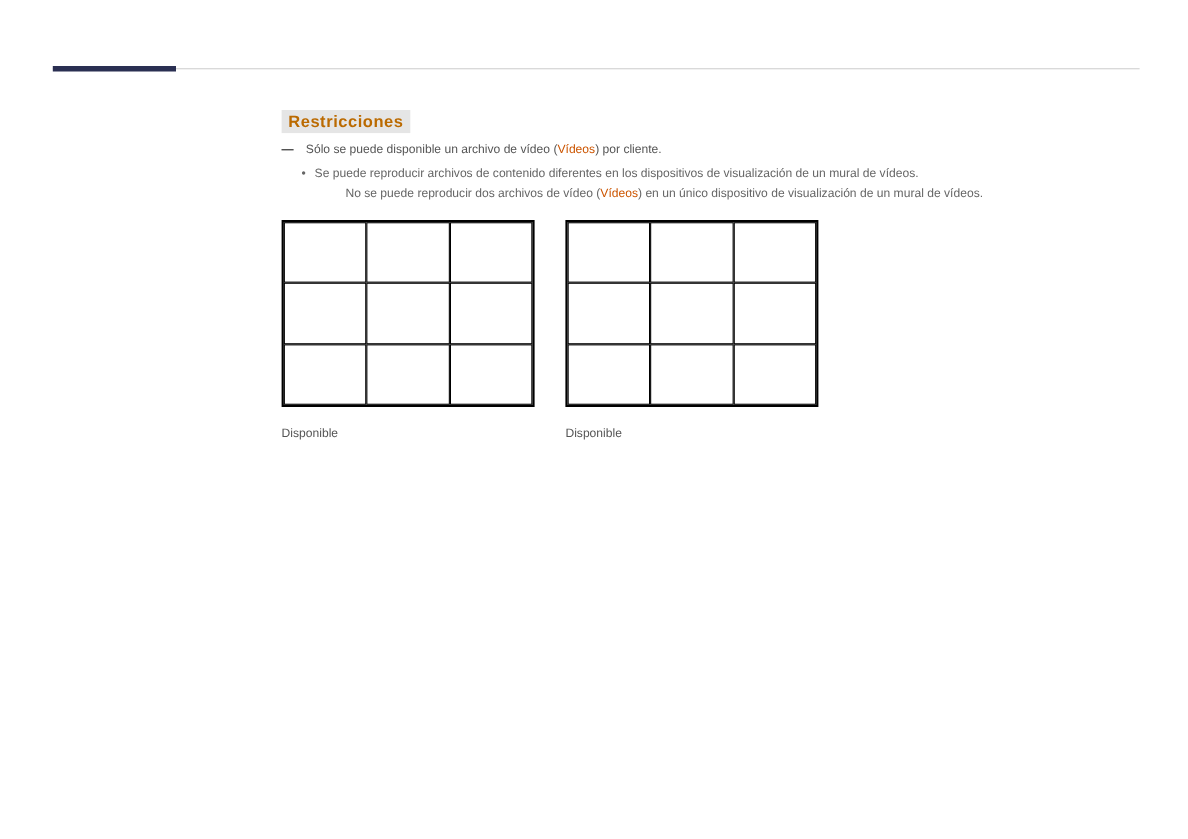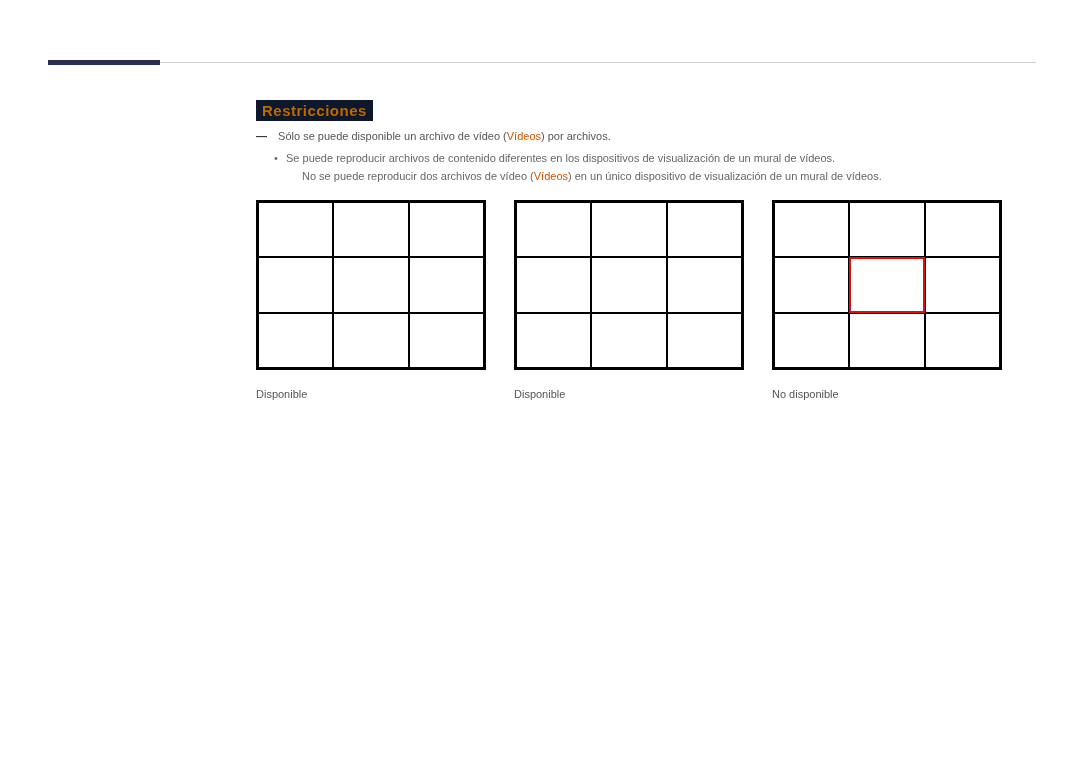--- a/index.html
+++ b/index.html
@@ -24,21 +24,21 @@
     top: 60px;
     left: 48px;
     width: 112px;
     height: 5px;
     background: #2a2f52;
   }
   .heading {
     position: absolute;
     top: 100px;
     left: 256px;
-    background: #0f172a;
+    background: #e5e5e5;
     color: #bb6a00;
     font-weight: bold;
     font-size: 15px;
     padding: 2px 6px;
     letter-spacing: 0.5px;
   }
   .note-row {
     position: absolute;
     left: 256px;
     font-size: 11px;
@@ -61,21 +61,21 @@
     color: #666;
   }
   .bullet-row::before {
     content: "•";
     position: absolute;
     left: -12px;
     top: 0;
   }
   .second-line {
     position: absolute;
-    left: 286px;
+    left: 298px;
     font-size: 11px;
     color: #666;
     padding-left: 16px;
   }
   .grids {
     position: absolute;
     top: 200px;
     left: 256px;
     display: flex;
     gap: 28px;
@@ -111,21 +111,21 @@
 </head>
 <body>
 
 <div class="topbar"></div>
 <div class="accentbar"></div>
 
 <div class="heading">Restricciones</div>
 
 <div class="note-row" style="top:128px;">
   <span class="note-marker">―</span>
-  <span>Sólo se puede disponible un archivo de vídeo (</span><span class="highlight">Vídeos</span><span>) por archivos.</span>
+  <span>Sólo se puede disponible un archivo de vídeo (</span><span class="highlight">Vídeos</span><span>) por cliente.</span>
 </div>
 
 <div class="bullet-row" style="top:152px;">Se puede reproducir archivos de contenido diferentes en los dispositivos de visualización de un mural de vídeos.</div>
 
 <div class="second-line" style="top:170px;">
   <span>No se puede reproducir dos archivos de vídeo (</span><span class="highlight">Vídeos</span><span>) en un único dispositivo de visualización de un mural de vídeos.</span>
 </div>
 
 <div class="grids">
 
@@ -152,28 +152,14 @@
       <div class="cell"></div>
       <div class="cell"></div>
       <div class="cell"></div>
       <div class="cell"></div>
       <div class="cell"></div>
       <div class="cell"></div>
     </div>
     <div class="caption">Disponible</div>
   </div>
 
-  <div class="grid-col">
-    <div class="grid3">
-      <div class="cell"></div>
-      <div class="cell"></div>
-      <div class="cell"></div>
-      <div class="cell"></div>
-      <div class="cell red"></div>
-      <div class="cell"></div>
-      <div class="cell"></div>
-      <div class="cell"></div>
-      <div class="cell"></div>
-    </div>
-    <div class="caption">No disponible</div>
-  </div>
 
 </div>
 
 </body></html>

